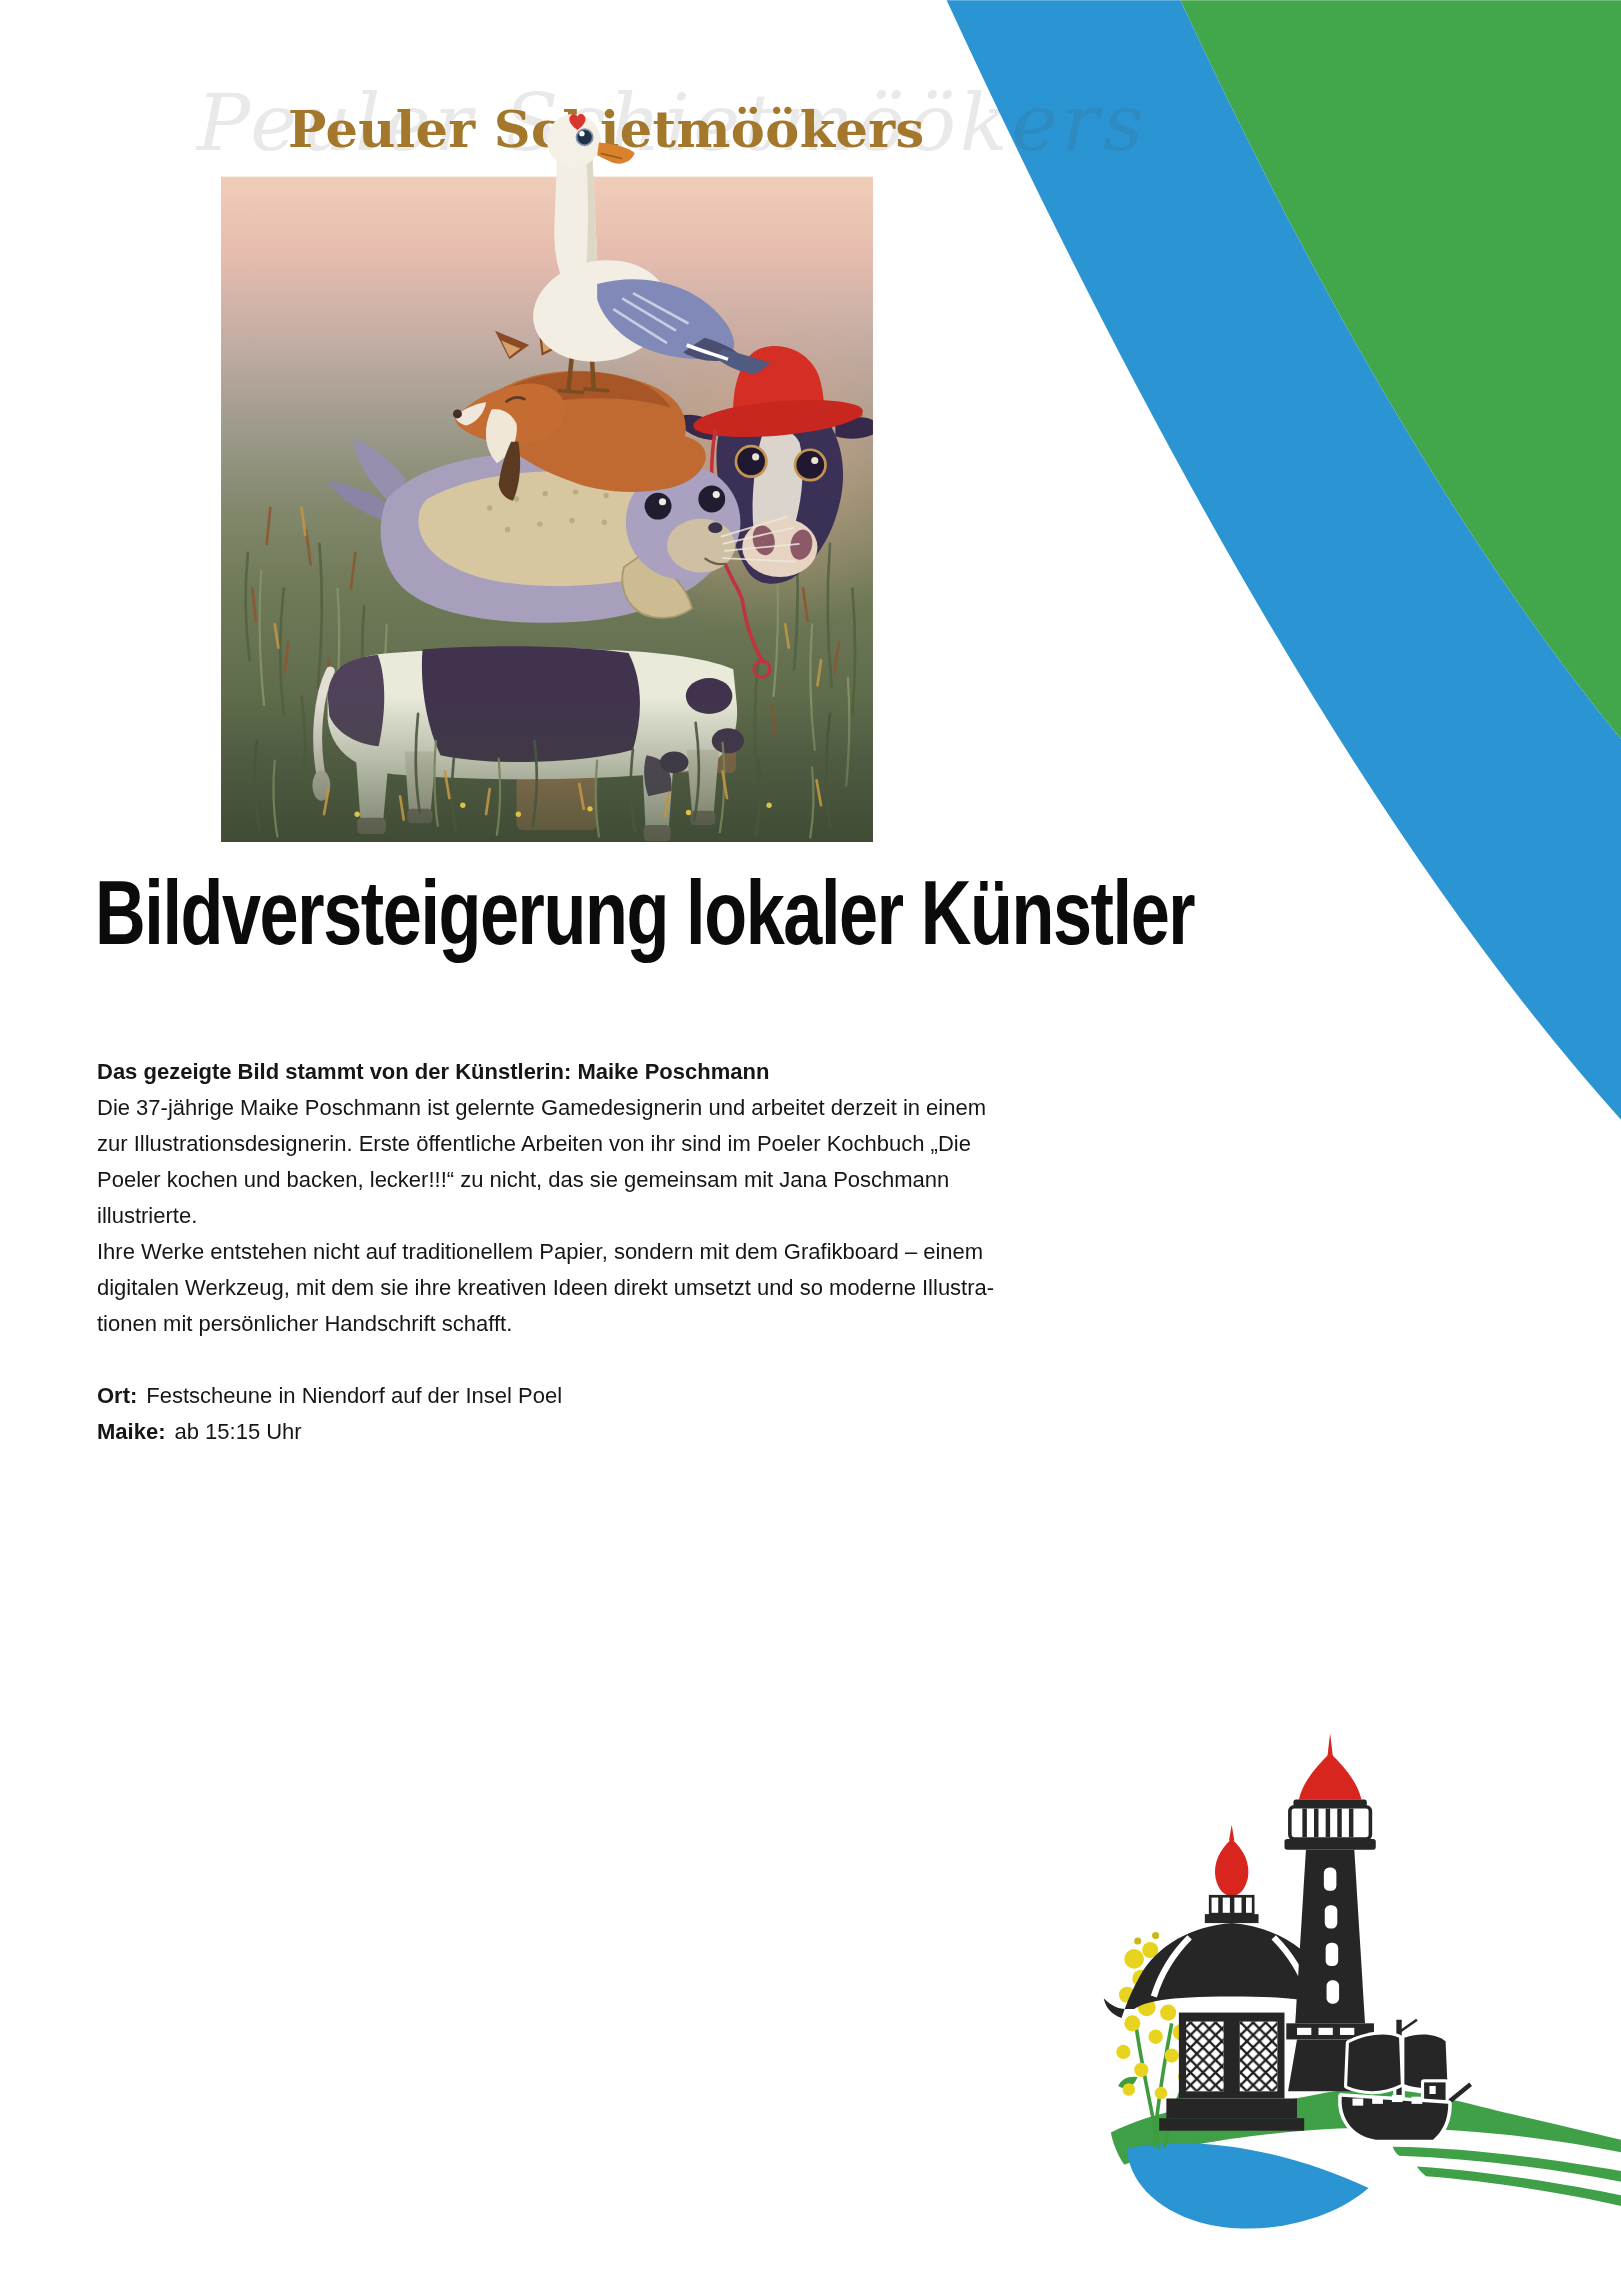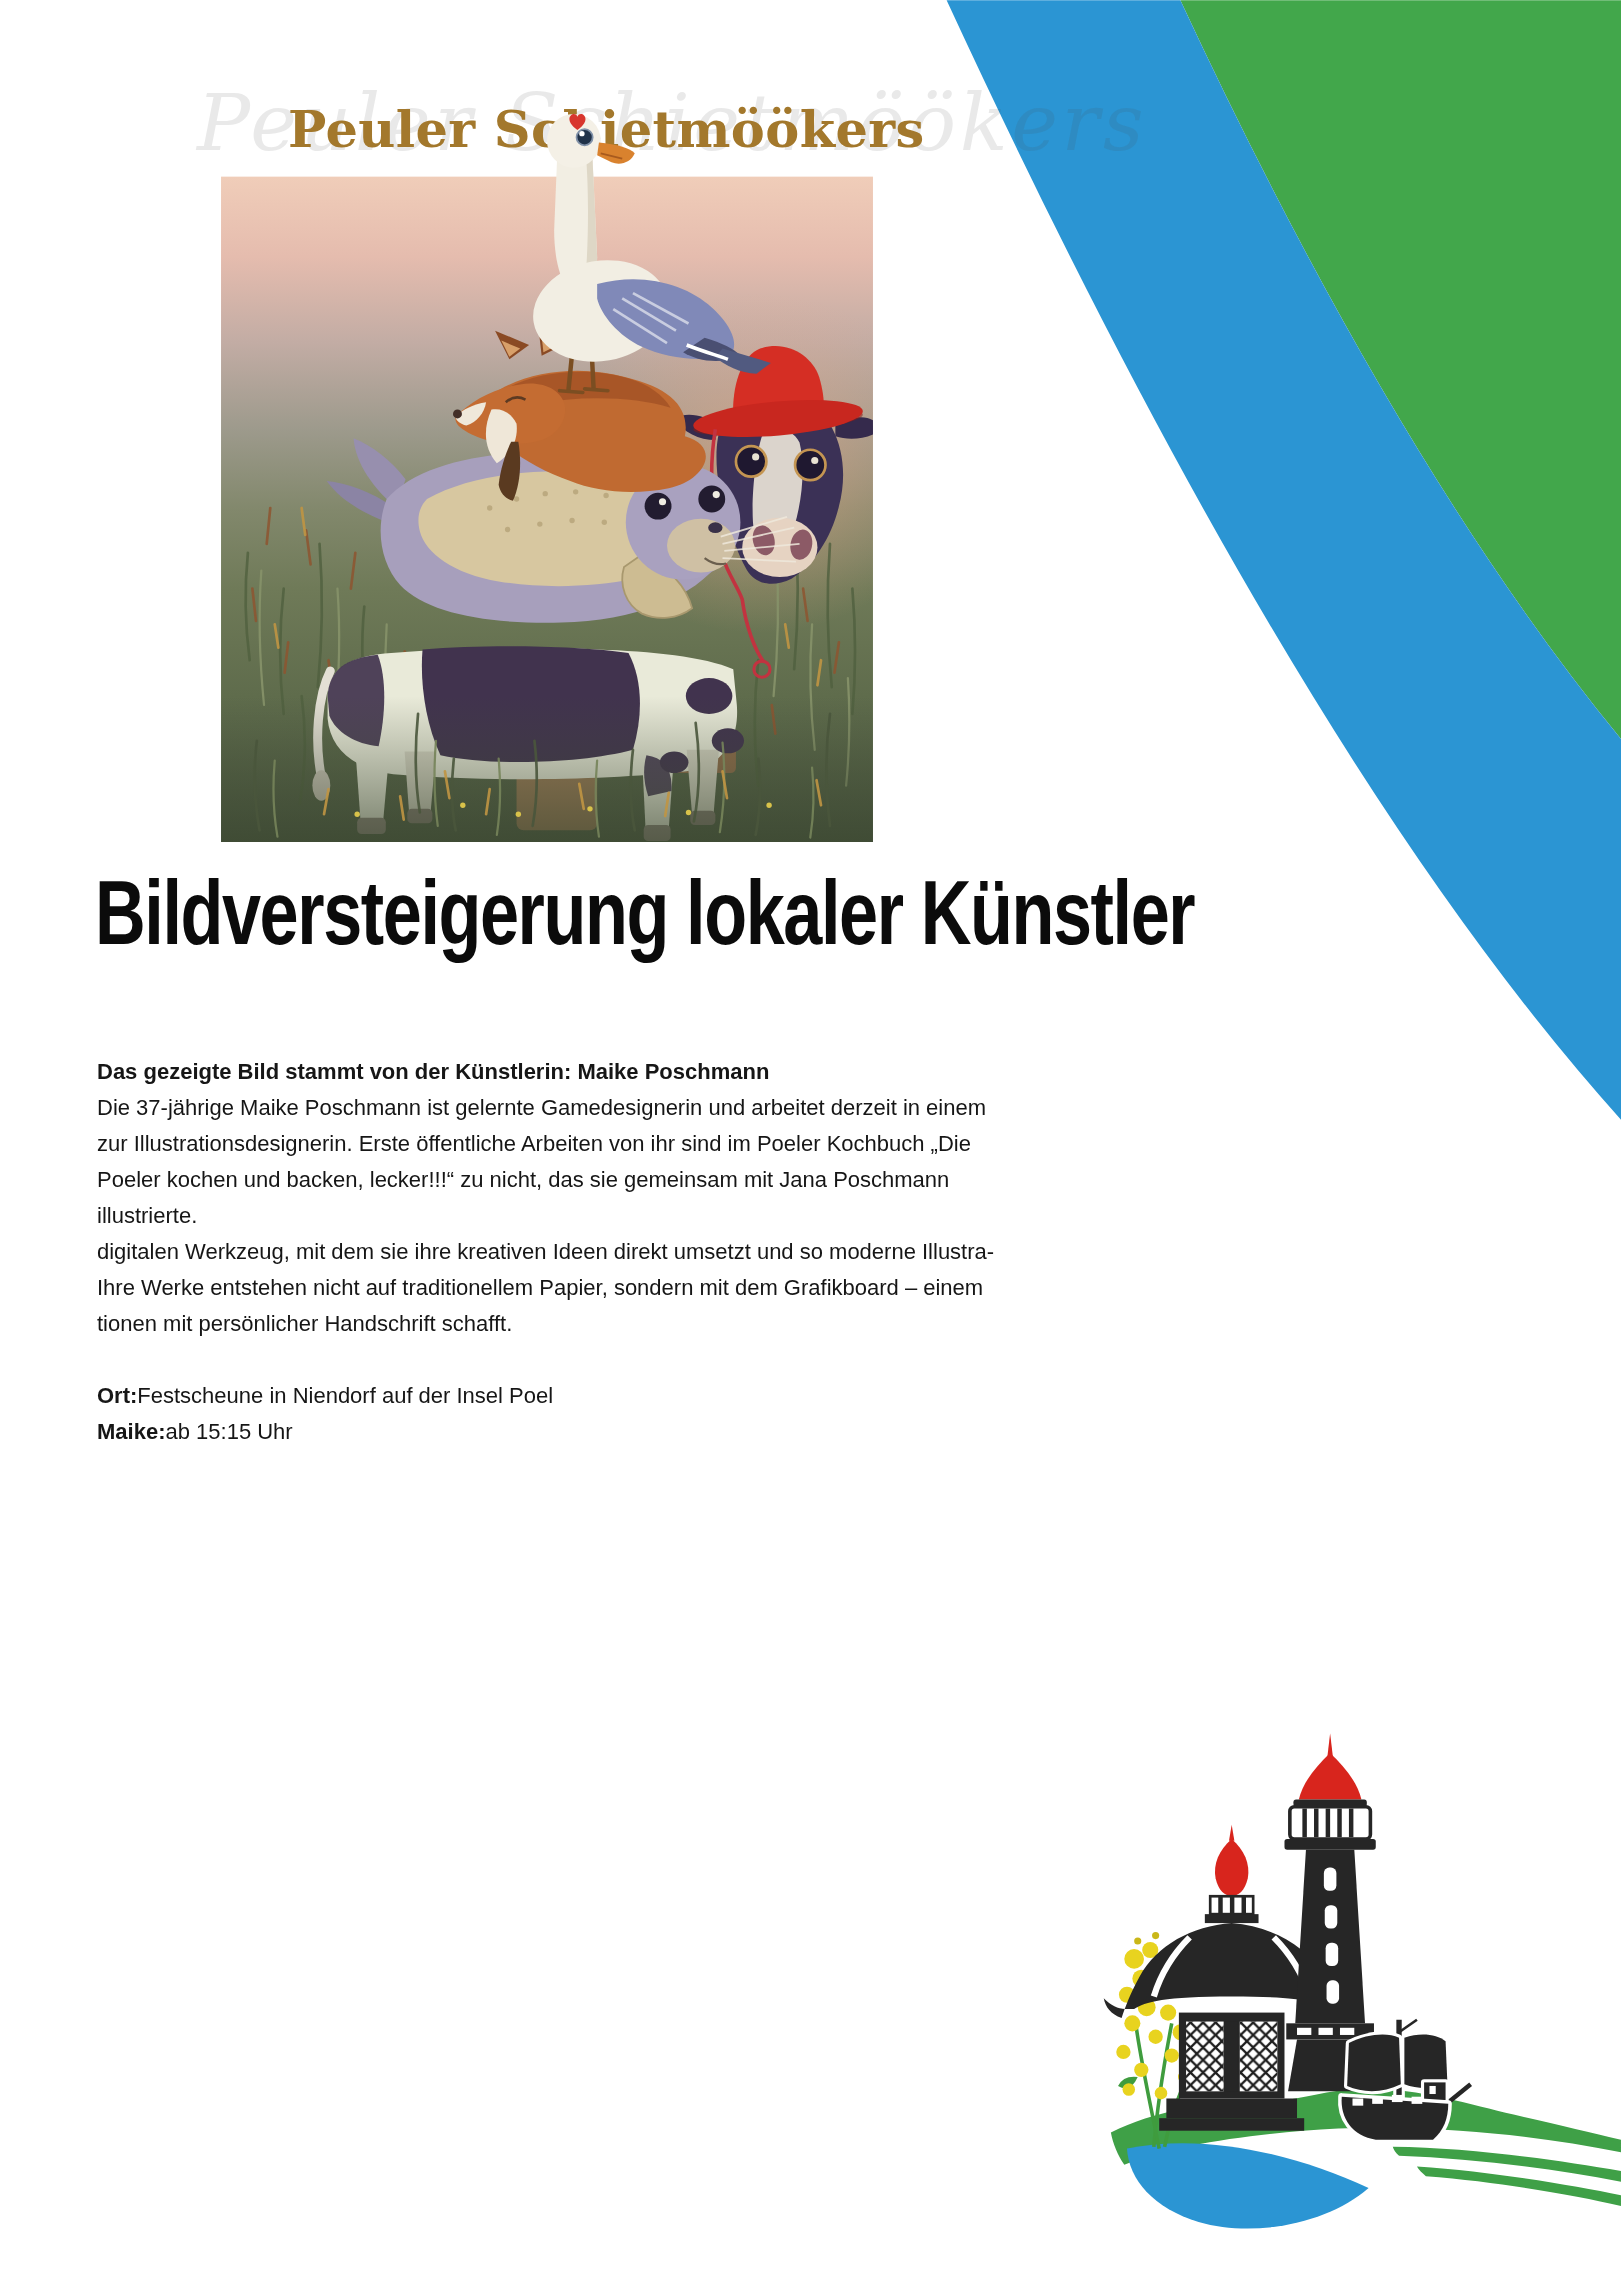--- a/index.html
+++ b/index.html
@@ -27,21 +27,21 @@
     left:95px;top:862px;white-space:nowrap;
     font-size:90px;font-weight:bold;letter-spacing:-1.8px;color:#0b0b0b;
     transform:scaleX(0.78);transform-origin:0 50%;
   }
 
   
   #copy{left:97px;top:1054px;width:1397px;font-size:22px;line-height:36px;color:#161616}
   #copy .line{white-space:nowrap}
   .b{font-weight:bold}
   .gap{margin-top:36px}
-  .lbl{font-weight:bold;}
+  .lbl{font-weight:bold;margin-right:9px}
 </style>
 </head>
 <body>
 
 <svg class="abs" style="left:0;top:0" width="1621" height="2293" viewBox="0 0 1810 2560">
   <path d="M1318,0 L1810,0 L1810,825 Q1560,520 1318,0 Z" fill="#42a74b"></path>
   <path d="M1057,0 L1318,0 Q1560,520 1810,825 L1810,1250 Q1450,850 1057,0 Z" fill="#2b95d3"></path>
 </svg>
 
 <div class="abs" id="script-echo">Peuler Schietmöökers</div>
@@ -278,22 +278,22 @@
 </svg>
 
 <div class="abs" id="headline">Bildversteigerung lokaler Künstler</div>
 
 <div class="abs" id="copy">
   <div class="line b">Das gezeigte Bild stammt von der Künstlerin: Maike Poschmann</div>
   <div class="line">Die 37-jährige Maike Poschmann ist gelernte Gamedesignerin und arbeitet derzeit in einem</div>
   <div class="line">zur Illustrationsdesignerin. Erste öffentliche Arbeiten von ihr sind im Poeler Kochbuch „Die</div>
   <div class="line">Poeler kochen und backen, lecker!!!“ zu nicht, das sie gemeinsam mit Jana Poschmann</div>
   <div class="line">illustrierte.</div>
+  <div class="line">Ihre Werke entstehen nicht auf traditionellem Papier, sondern mit dem Grafikboard – einem</div>
   <div class="line">digitalen Werkzeug, mit dem sie ihre kreativen Ideen direkt umsetzt und so moderne Illustra-</div>
-  <div class="line">Ihre Werke entstehen nicht auf traditionellem Papier, sondern mit dem Grafikboard – einem</div>
   <div class="line">tionen mit persönlicher Handschrift schafft.</div>
   <div class="line gap"><span class="lbl">Ort:</span><span>Festscheune in Niendorf auf der Insel Poel</span></div>
   <div class="line"><span class="lbl">Maike:</span><span>ab 15:15 Uhr</span></div>
 </div>
 
 <svg class="abs" style="left:1084px;top:1728px" width="537" height="528" viewBox="0 0 600 590">
   <defs>
     <pattern id="lattice" width="14" height="14" patternUnits="userSpaceOnUse">
       <path d="M0,0 L14,14 M14,0 L0,14" stroke="#1e1e1e" stroke-width="2.5"></path>
     </pattern>

